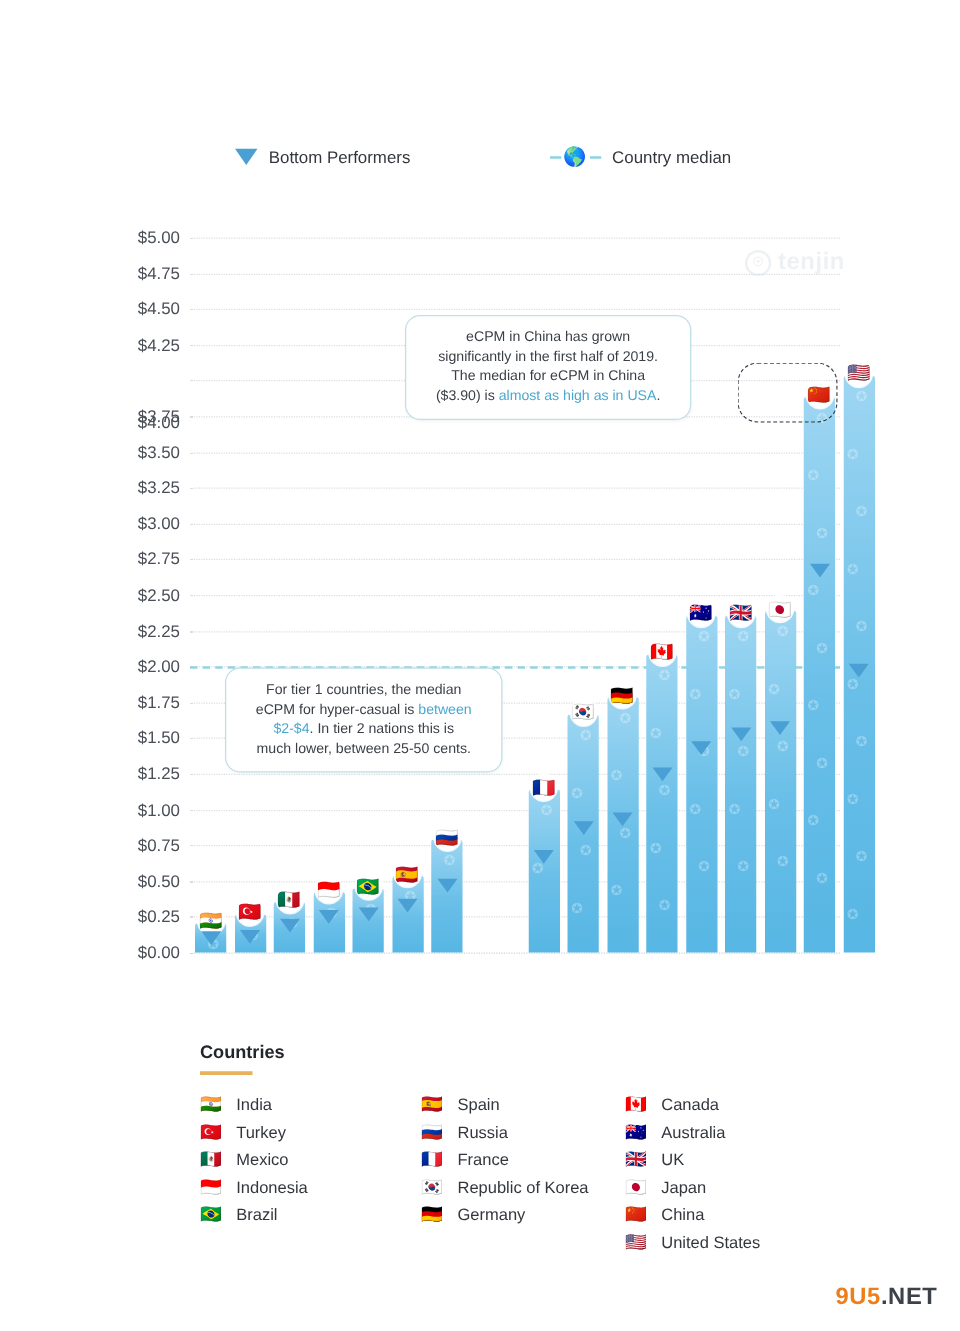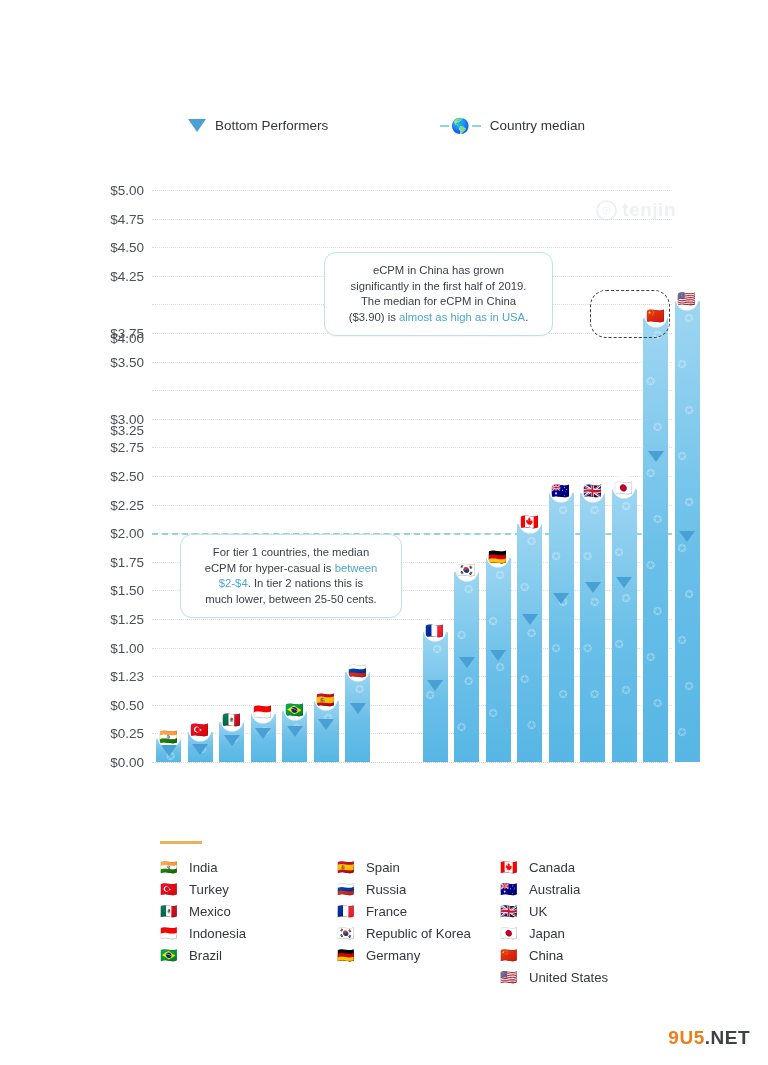--- a/index.html
+++ b/index.html
@@ -119,31 +119,31 @@
 
 <div class="watermark">
   <span class="wm-logo">☉</span>
   <span>tenjin</span>
 </div>
 
 <div class="ylabels">
     <div class="ylab" style="top: 580px;">$0.00</div>
     <div class="ylab" style="top: 551.4px;">$0.25</div>
     <div class="ylab" style="top: 522.8px;">$0.50</div>
-    <div class="ylab" style="top: 494.2px;">$1.23</div>
+    <div class="ylab" style="top: 494.2px;">$0.75</div>
     <div class="ylab" style="top: 465.6px;">$1.00</div>
     <div class="ylab" style="top: 437px;">$1.25</div>
     <div class="ylab" style="top: 408.4px;">$1.50</div>
     <div class="ylab" style="top: 379.8px;">$1.75</div>
     <div class="ylab" style="top: 351.2px;">$2.00</div>
     <div class="ylab" style="top: 322.6px;">$2.25</div>
     <div class="ylab" style="top: 294px;">$2.50</div>
     <div class="ylab" style="top: 265.4px;">$2.75</div>
     <div class="ylab" style="top: 236.8px;">$3.00</div>
-    <div class="ylab" style="top: 208.2px; margin-top: 40px;">$3.25</div>
+    <div class="ylab" style="top: 208.2px;">$3.25</div>
     <div class="ylab" style="top: 179.6px;">$3.50</div>
     <div class="ylab" style="top: 151px;">$3.75</div>
     <div class="ylab" style="top: 128px; margin-top: 28px;">$4.00</div>
     <div class="ylab" style="top: 93.8px;">$4.25</div>
     <div class="ylab" style="top: 65.2px;">$4.50</div>
     <div class="ylab" style="top: 36.6px;">$4.75</div>
     <div class="ylab" style="top: 8px;">$5.00</div>
   </div>
 
 <div class="plot">
@@ -355,20 +355,21 @@
   </div>
   <div>
     <span class="hl">$2-$4</span><span>. In tier 2 nations this is</span>
   </div>
   <div>much lower, between 25-50 cents.</div>
 </div>
 
 <div class="highlightbox"></div>
 
 <div class="countries">
+  <div class="c-title">Countries</div>
   <div class="c-rule"></div>
   <div class="c-cols">
     <div class="c-col one">
         <div class="c-item">
           <span class="c-flag">🇮🇳</span>
           <span>India</span>
         </div>
         <div class="c-item">
           <span class="c-flag">🇹🇷</span>
           <span>Turkey</span>

